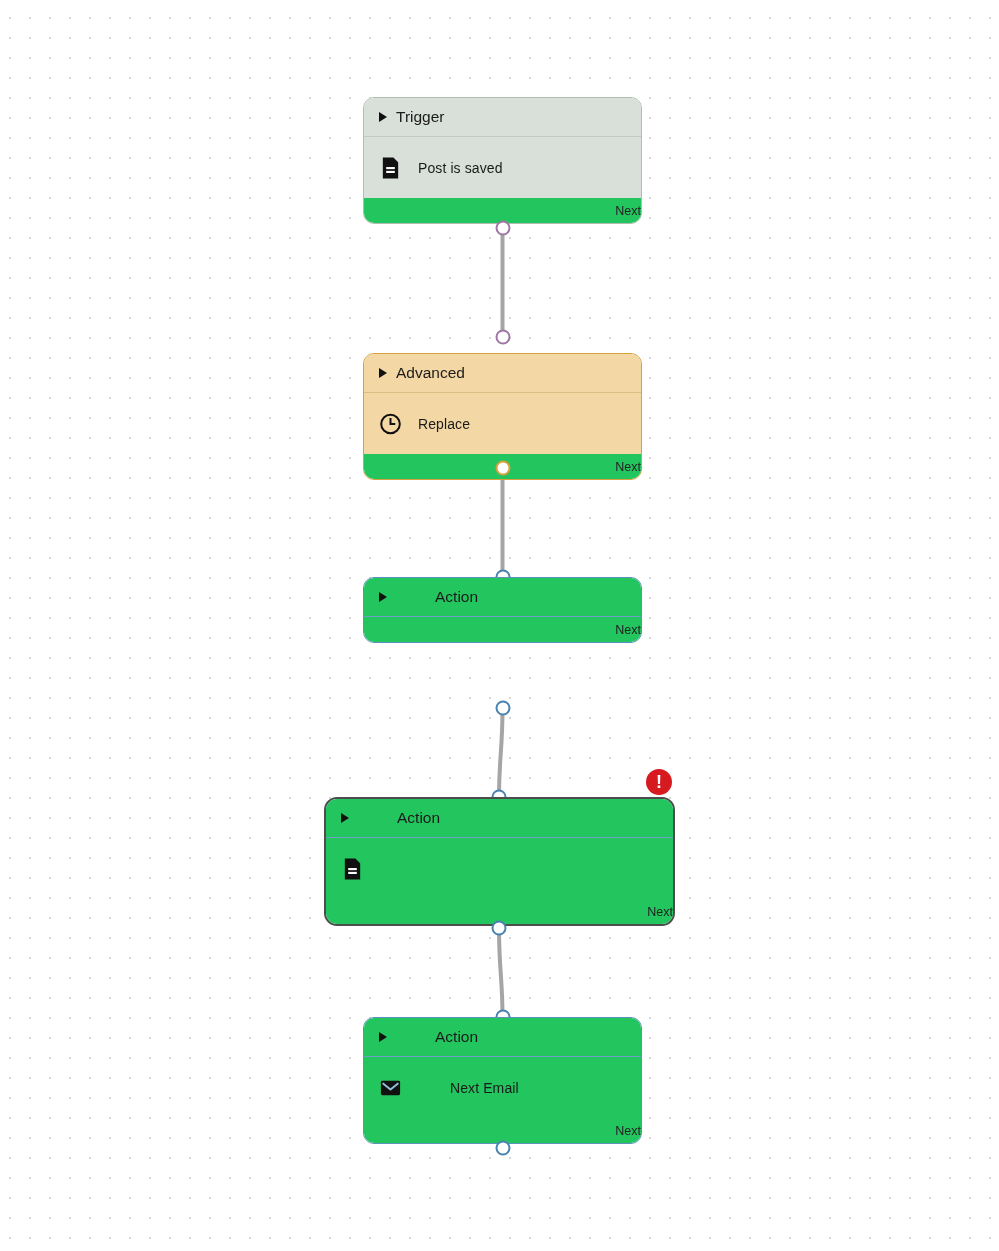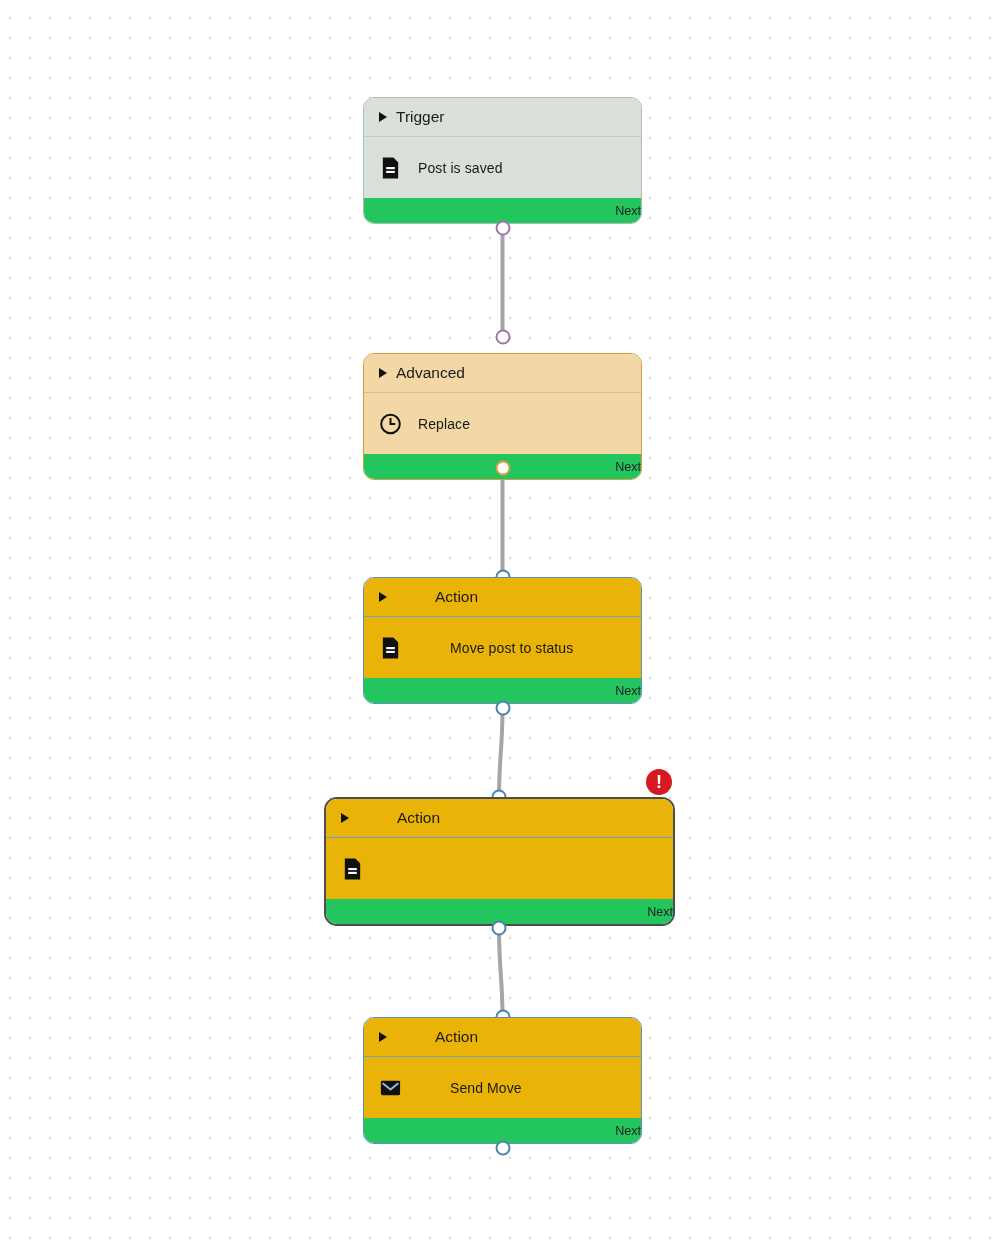--- a/index.html
+++ b/index.html
@@ -99,21 +99,21 @@
   .node.trigger  .node-body { background: #d9e0da; }
   .node.trigger  .node-header { border-bottom-color: #c2ccc3; }
 
   .node.advanced { border-color: #d7a13f; }
   .node.advanced .node-header,
   .node.advanced .node-body { background: #f3d7a4; }
   .node.advanced .node-header { border-bottom-color: #dcbd85; }
 
   .node.action   { border-color: #5e92bd; }
   .node.action   .node-header,
-  .node.action   .node-body { background: #eab308; gap: 48px; }
+  .node.action   .node-body { background: #22c55e; gap: 48px; }
   .node.action   .node-header { border-bottom-color: #6f9fc4; }
 
   .node.selected {
     border: 2.5px solid #4d4d4d;
     border-radius: 13px;
   }
 
   
   .port {
     position: absolute;
@@ -197,46 +197,38 @@
     </div>
   </div>
   <div class="port advanced-port" style="left:502.5px; top:468px;"></div>
   <div class="port action-port" style="left:502.5px; top:577px;"></div>
 
   <div class="node action" style="left:363px; top:577px; width:279px;">
     <div class="node-header">
       <span class="caret"></span>
       <span>Action</span>
     </div>
+    <div class="node-footer">
+      <span>Next</span>
+    </div>
+  </div>
+  <div class="port action-port" style="left:502.5px; top:708px;"></div>
+  <div class="port action-port" style="left:499px; top:797px;"></div>
+
+  <div class="node action selected" style="left:324px; top:797px; width:351px;">
+    <div class="node-header">
+      <span class="caret"></span>
+      <span>Action</span>
+    </div>
     <div class="node-body">
       <svg class="node-icon" viewBox="0 0 24 24">
         <path d="M4 1 h11 l5 5 v17 h-16 z" fill="#111111"></path>
         <rect x="7.5" y="11" width="9" height="2.2" fill="#ffffff"></rect>
         <rect x="7.5" y="15" width="9" height="2.2" fill="#ffffff"></rect>
       </svg>
-      <span class="node-title">Move post to status</span>
-    </div>
-    <div class="node-footer">
-      <span>Next</span>
-    </div>
-  </div>
-  <div class="port action-port" style="left:502.5px; top:708px;"></div>
-  <div class="port action-port" style="left:499px; top:797px;"></div>
-
-  <div class="node action selected" style="left:324px; top:797px; width:351px;">
-    <div class="node-header">
-      <span class="caret"></span>
-      <span>Action</span>
-    </div>
-    <div class="node-body">
-      <svg class="node-icon" viewBox="0 0 24 24">
-        <path d="M4 1 h11 l5 5 v17 h-16 z" fill="#111111"></path>
-        <rect x="7.5" y="11" width="9" height="2.2" fill="#ffffff"></rect>
-        <rect x="7.5" y="15" width="9" height="2.2" fill="#ffffff"></rect>
-      </svg>
     </div>
     <div class="node-footer">
       <span>Next</span>
     </div>
   </div>
   <div class="port action-port" style="left:499px; top:928px;"></div>
   <div class="port action-port" style="left:502.5px; top:1017px;"></div>
 
   <div class="error-badge" style="left:646px; top:769px;">
     <span class="bang">!</span>
@@ -245,21 +237,21 @@
   <div class="node action" style="left:363px; top:1017px; width:279px;">
     <div class="node-header">
       <span class="caret"></span>
       <span>Action</span>
     </div>
     <div class="node-body">
       <svg class="node-icon" viewBox="0 0 24 24">
         <rect x="2" y="4.5" width="20" height="15" rx="1.5" fill="#111111"></rect>
         <path d="M4.5 7.5 L12 13.5 L19.5 7.5" fill="none" stroke="#8fbedd" stroke-width="2.1" stroke-linejoin="round" stroke-linecap="round"></path>
       </svg>
-      <span class="node-title">Send Move</span>
+      <span class="node-title">Next Email</span>
     </div>
     <div class="node-footer">
       <span>Next</span>
     </div>
   </div>
   <div class="port action-port" style="left:502.5px; top:1148px;"></div>
 
 </div>
 
 </body></html>

